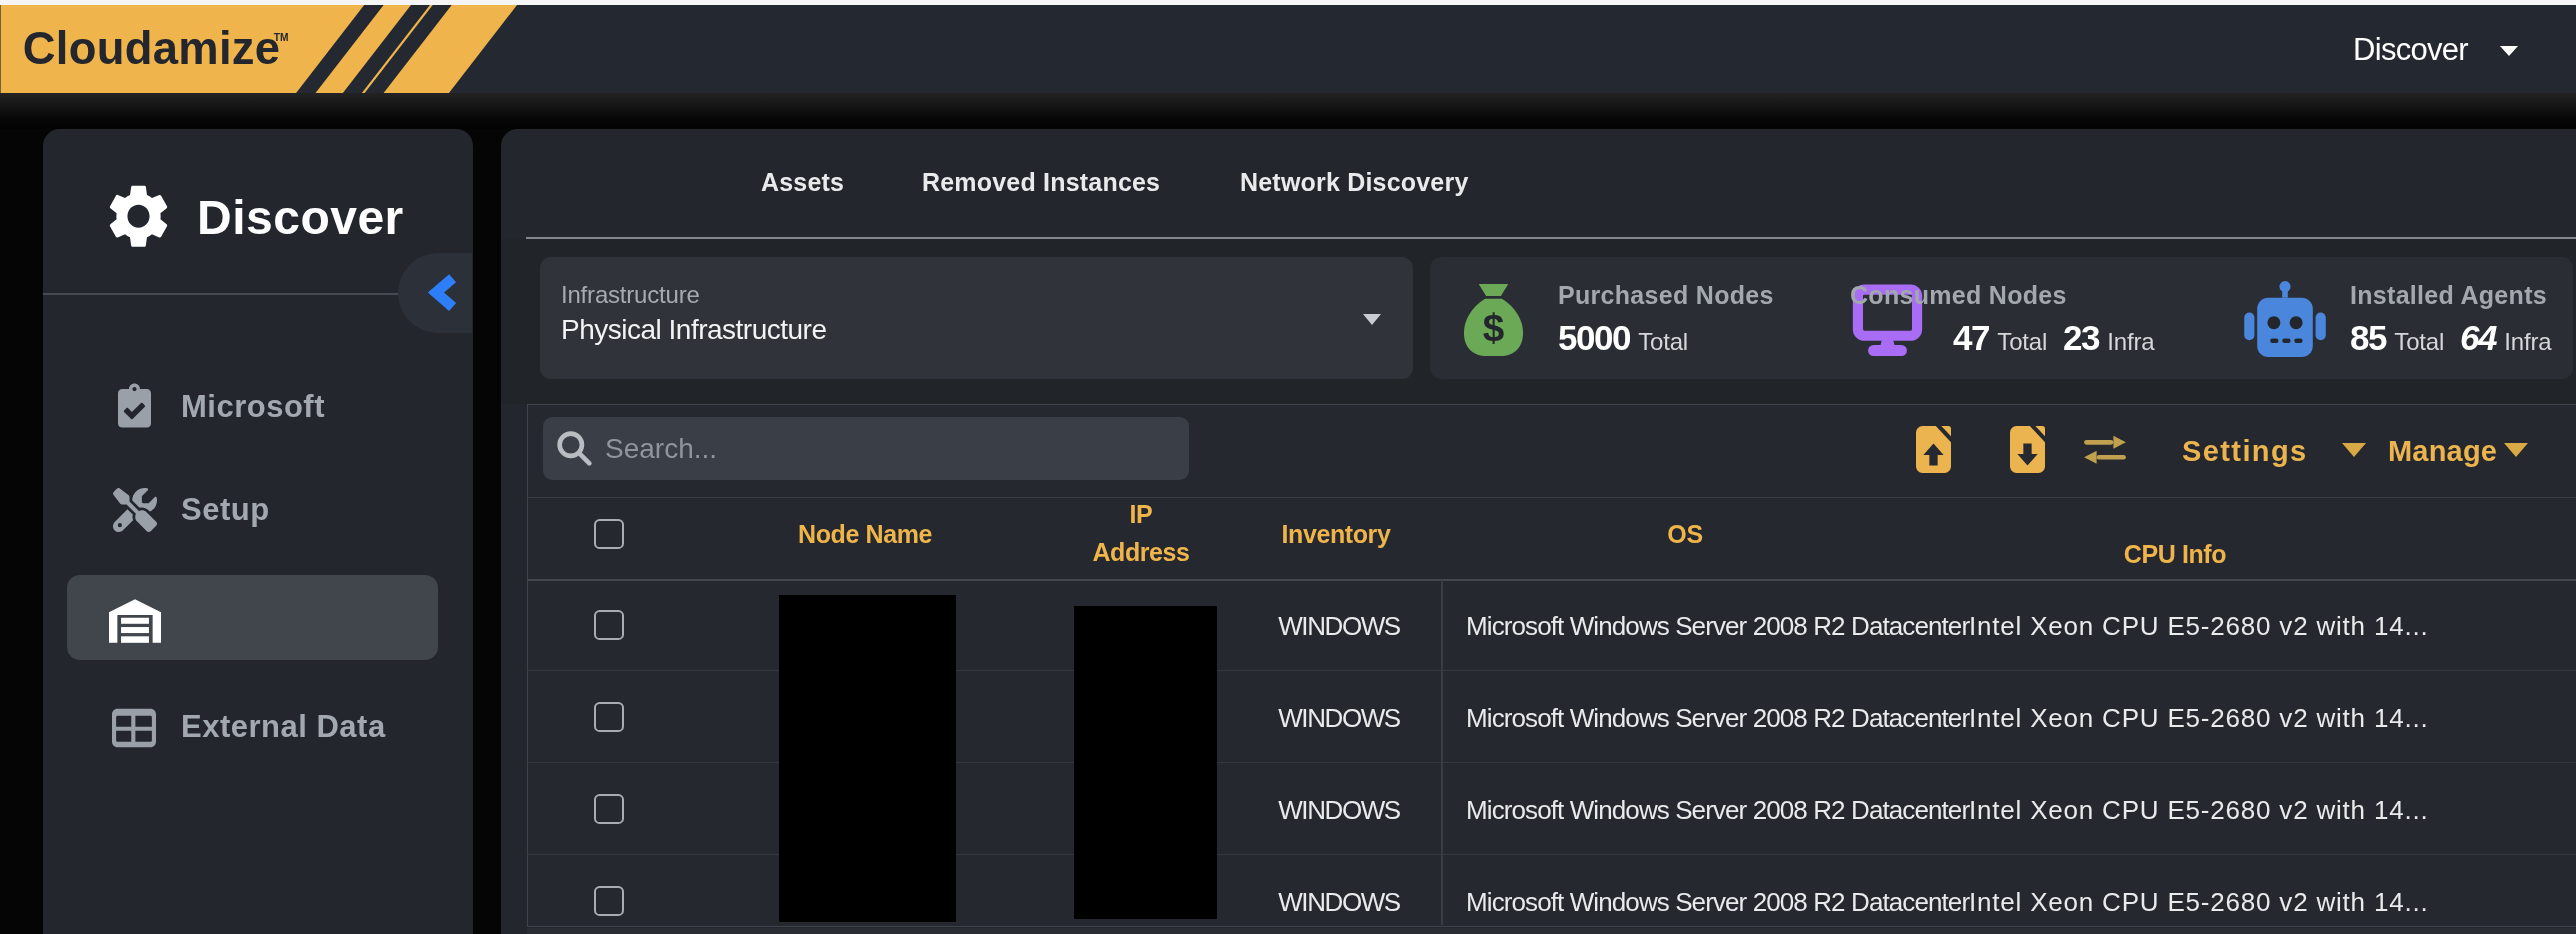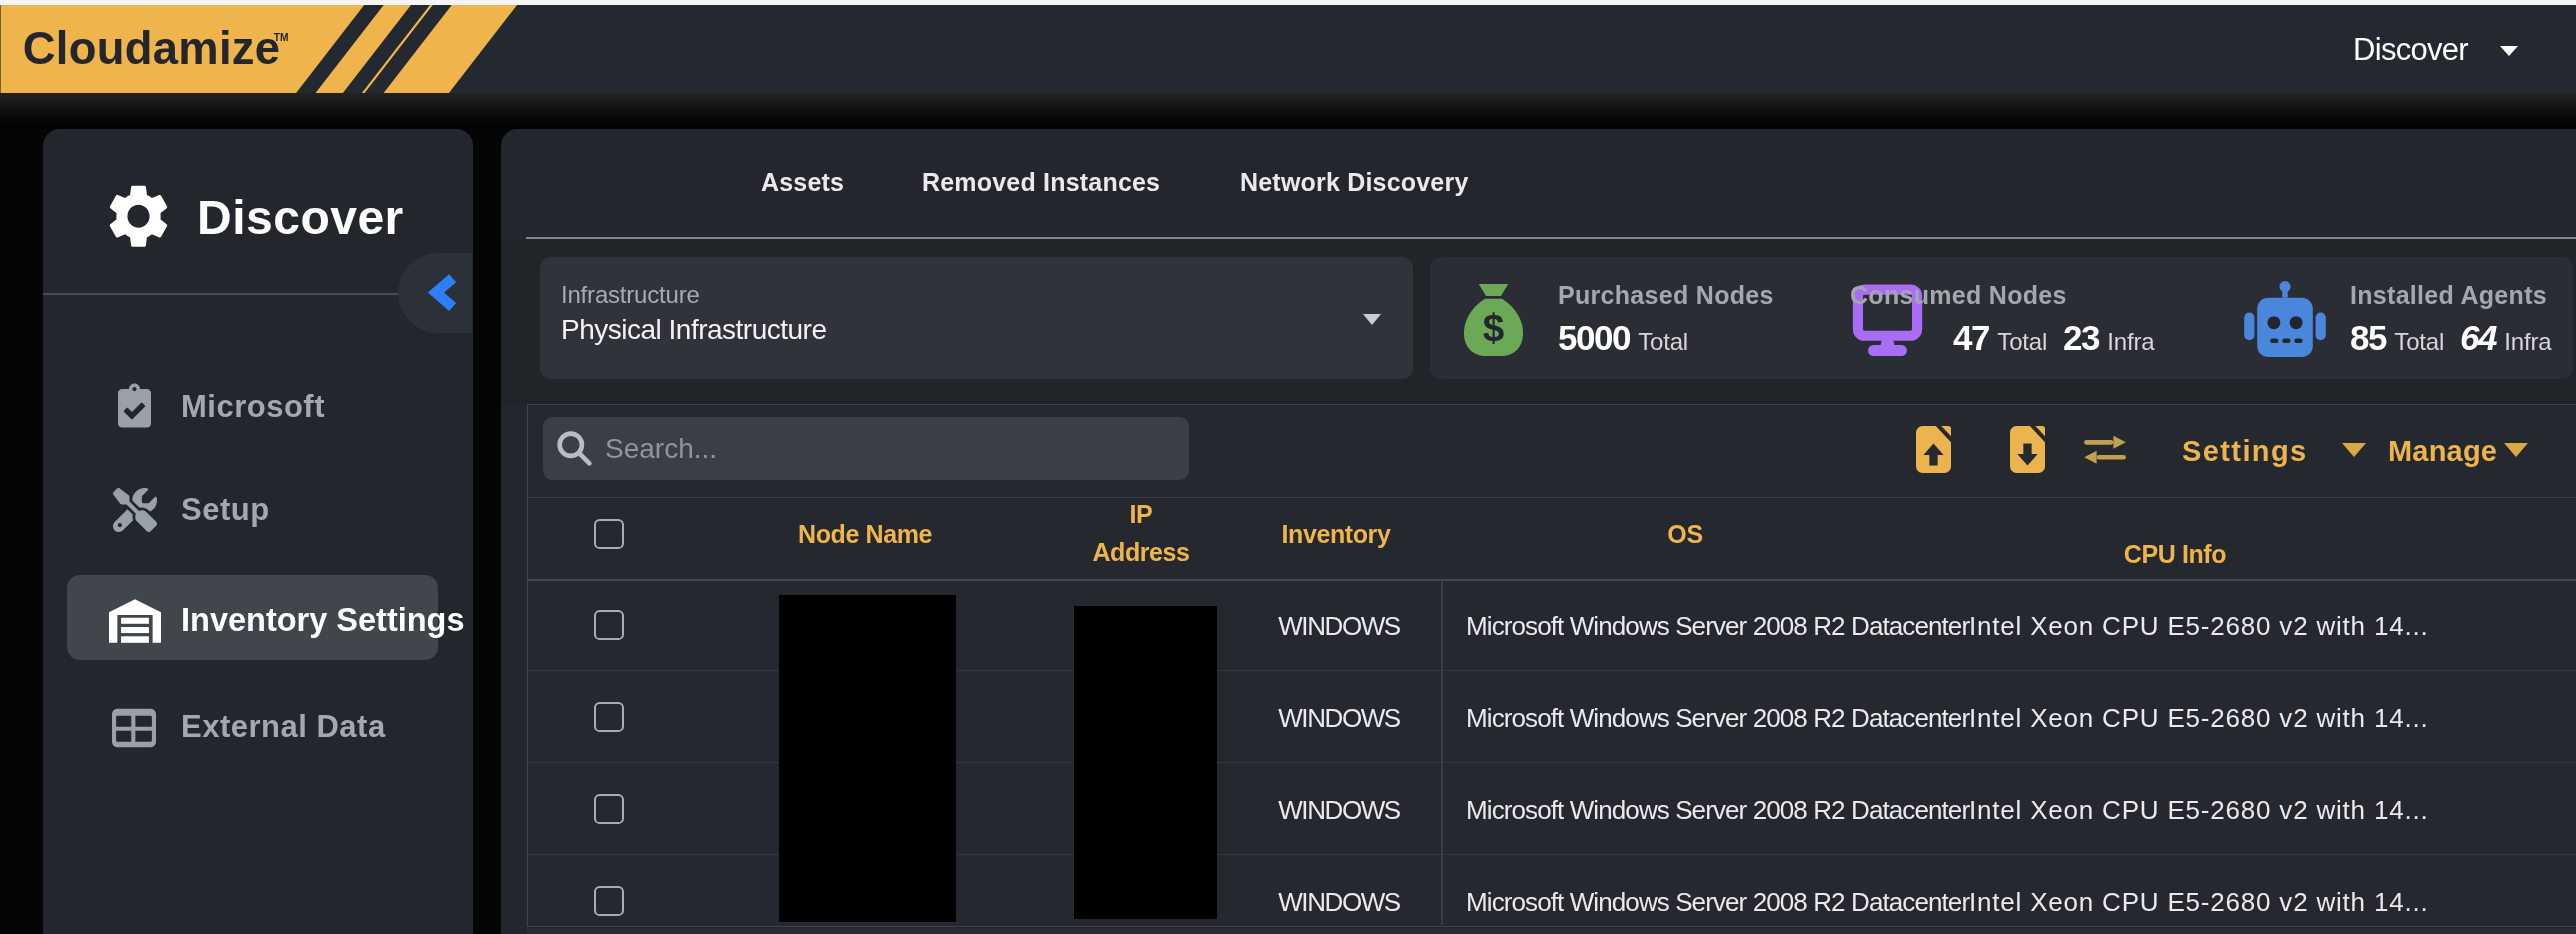--- a/index.html
+++ b/index.html
@@ -112,21 +112,20 @@
   <div class="abs mi-txt" style="top:492px;">Setup</div>
   <div class="abs" id="miSel"></div>
   <div class="abs" id="icoInv" style="left:109px;top:599px;">
     <svg width="52" height="44" viewBox="0 0 56 47">
       <path fill="#ffffff" d="M28 0 L56 14 L56 47 L47 47 L47 17 L9 17 L9 47 L0 47 L0 14 Z"></path>
       <rect x="13" y="20" width="30" height="6.5" fill="#ffffff"></rect>
       <rect x="13" y="30" width="30" height="6.5" fill="#ffffff"></rect>
       <rect x="13" y="40" width="30" height="7" fill="#ffffff"></rect>
     </svg>
   </div>
-  <div class="abs" id="miSelTxt">Inventory Settings</div>
   <div class="abs" id="icoExt" style="left:112px;top:706px;">
     <svg width="44" height="44" viewBox="0 0 512 512">
       <path fill="#99a0a8" d="M448 32H64C28.7 32 0 60.7 0 96v320c0 35.3 28.7 64 64 64h384c35.3 0 64-28.7 64-64V96c0-35.3-28.7-64-64-64zM224 416H64c-8.8 0-16-7.2-16-16v-112h176v128zm0-176H48V128c0-8.8 7.2-16 16-16h160v128zm240 160c0 8.8-7.2 16-16 16H272V288h192v112zm0-160H272V112h176c8.8 0 16 7.2 16 16v112z"></path>
     </svg>
   </div>
   <div class="abs mi-txt" style="top:709px;">External Data</div>
 
   <div class="abs" id="panel"></div>
   <div class="abs" style="left:501px;top:239px;width:2075px;height:165px;background:#212428;"></div>
   <div class="abs tab" style="left:761px;">Assets</div>

